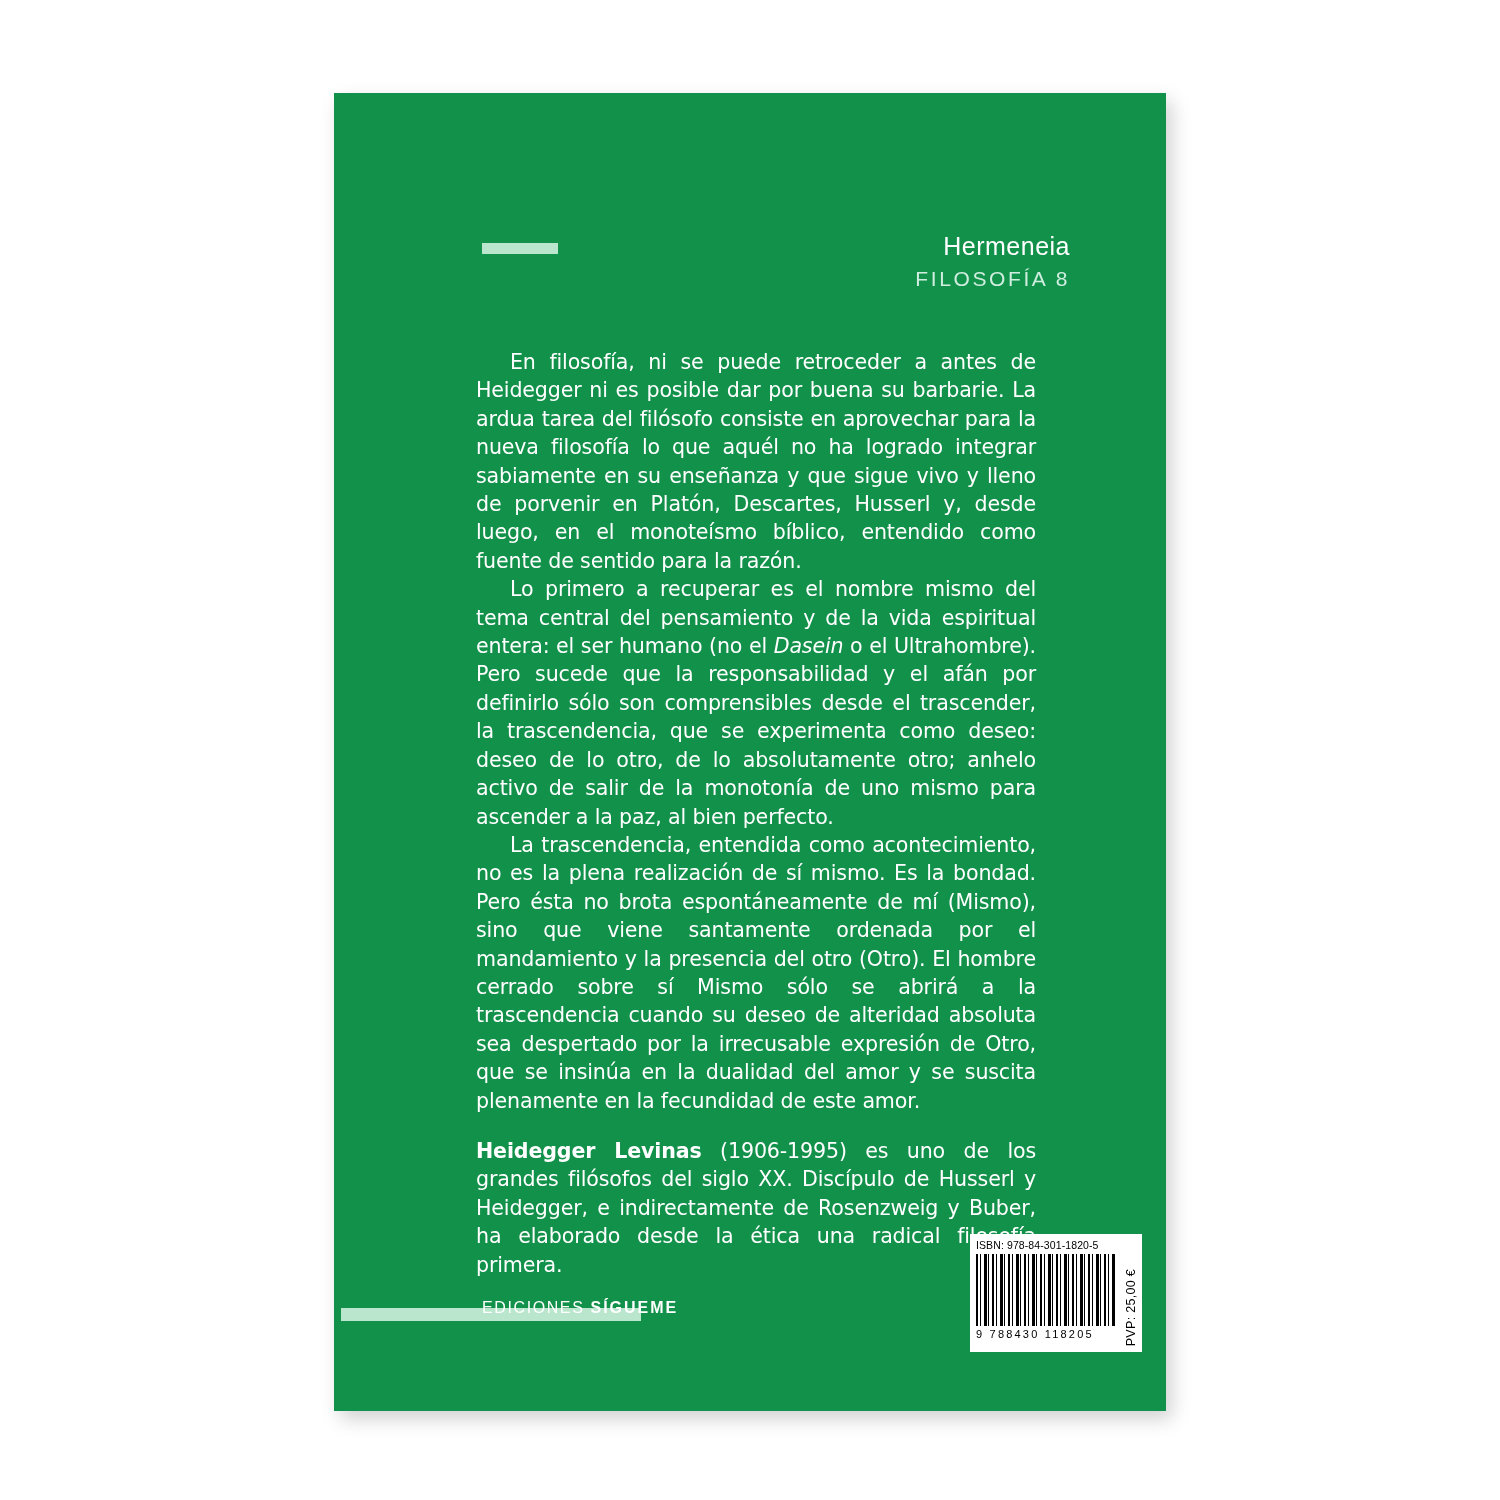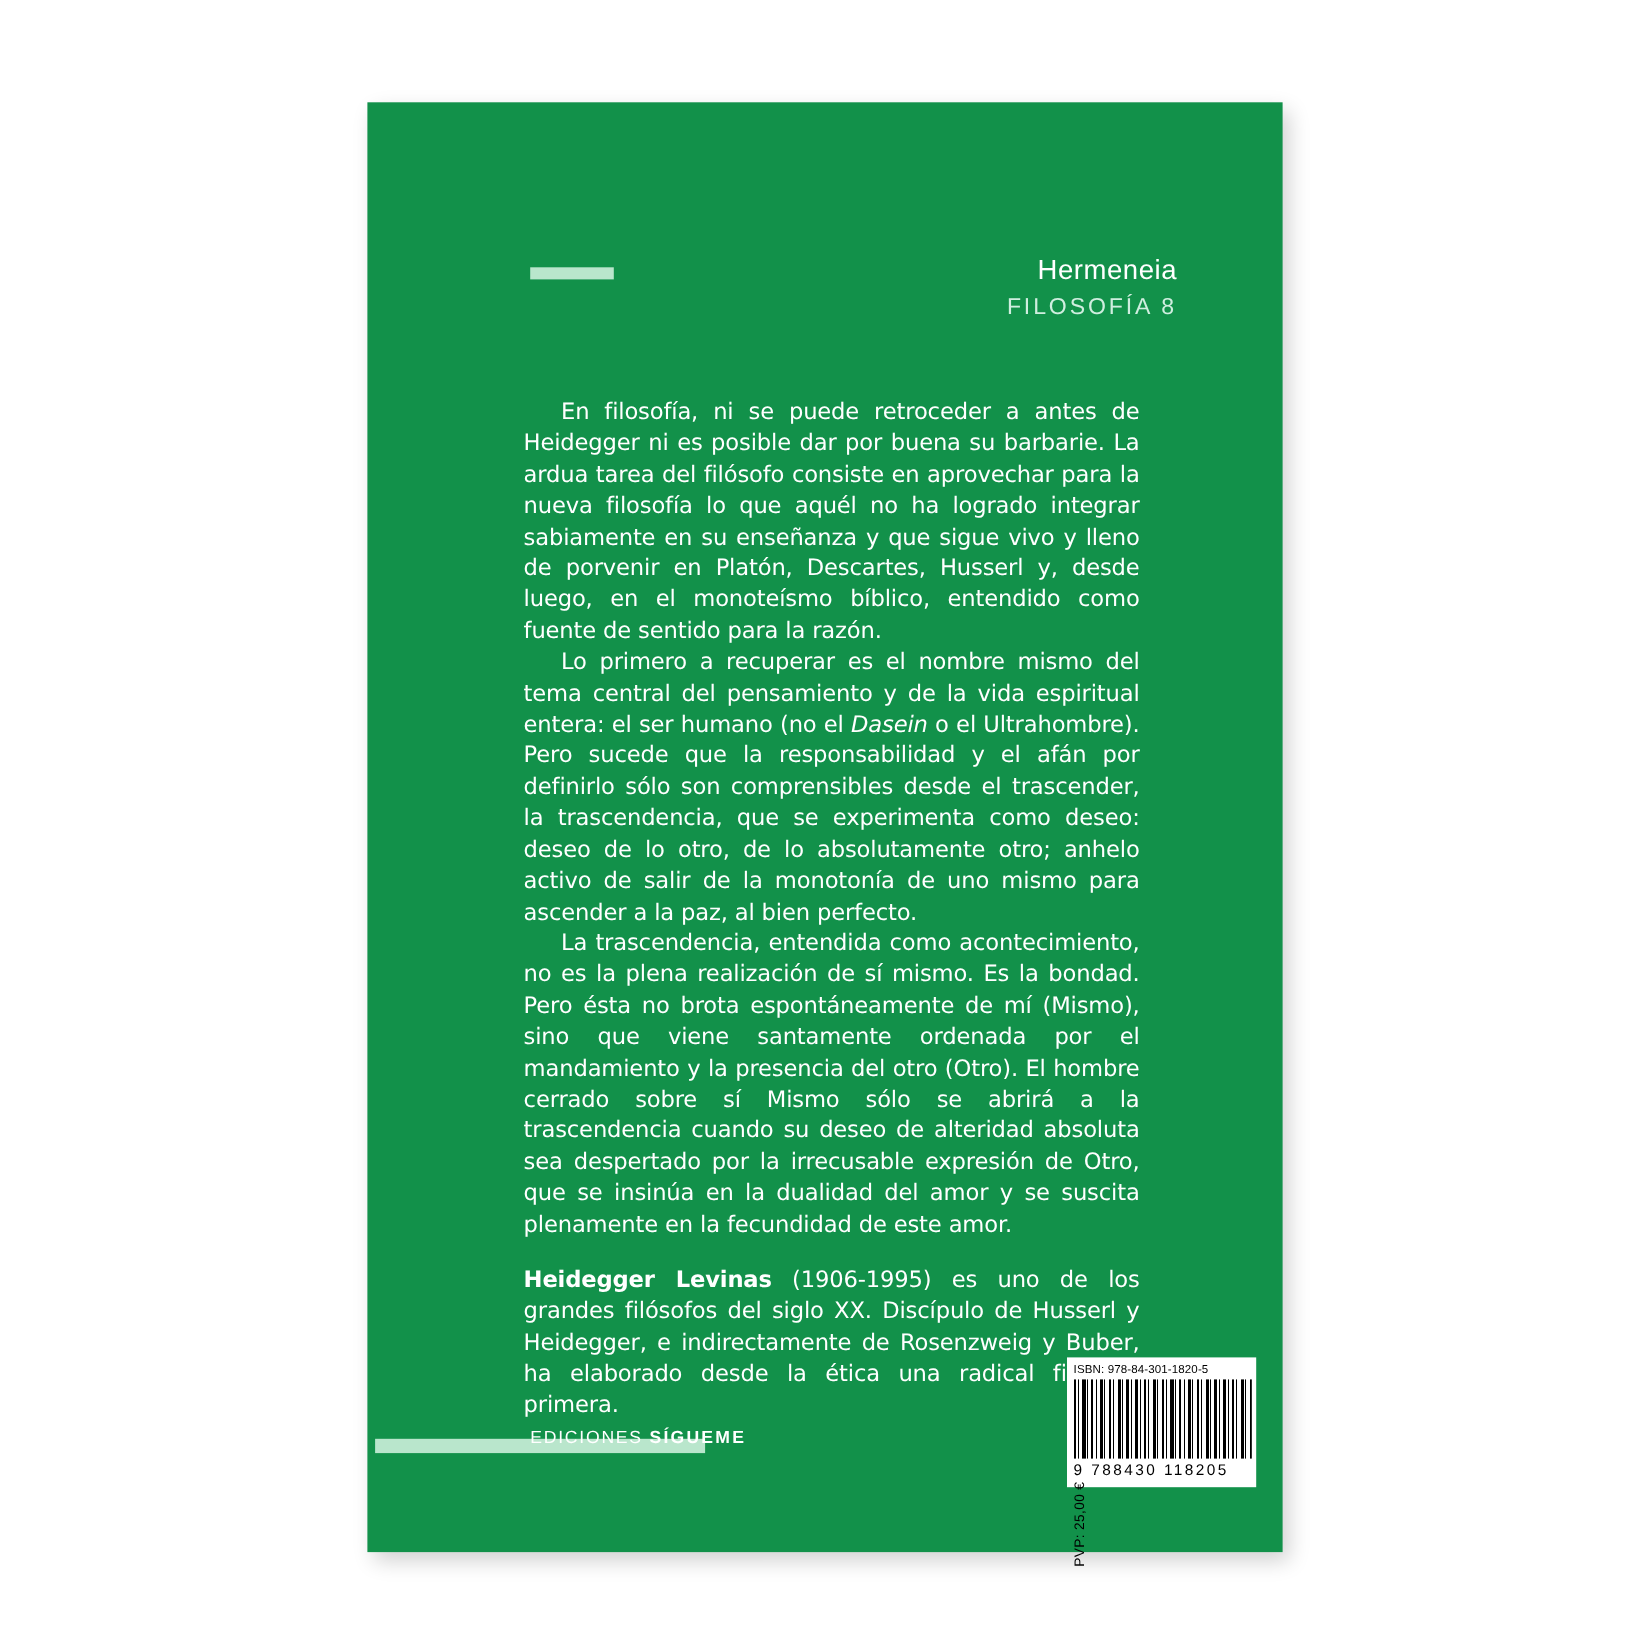--- a/index.html
+++ b/index.html
@@ -68,21 +68,21 @@
     width: 560px;
     color: #ffffff;
     font-size: 20.6px;
     line-height: 28.4px;
     text-align: justify;
     text-justify: inter-word;
     font-family: "DejaVu Sans", sans-serif;
     letter-spacing: -0.15px;
   }
   .blurb p {
-    margin: 12px 0 0 0;
+    margin: 0 0 0 0;
     text-indent: 34px;
   }
   .blurb p + p {
     margin-top: 0px;
   }
   .blurb p.author-note {
     margin-top: 22px;
     text-indent: 0;
   }
   .blurb em {
@@ -116,21 +116,20 @@
 
   
   .barcode-box {
     position: absolute;
     right: 24px;
     top: 1141px;
     width: 172px;
     height: 118px;
     background: #ffffff;
     display: flex;
-    flex-direction: column;
   }
   .barcode-inner {
     flex: 1 1 auto;
     padding: 5px 4px 3px 6px;
     display: flex;
     flex-direction: column;
   }
   .isbn-label {
     font-size: 10.5px;
     color: #000;
@@ -144,21 +143,21 @@
     width: 100%;
     background-image: repeating-linear-gradient(
       to right,
       #000 0px, #000 2px, #fff 2px, #fff 4px,
       #000 4px, #000 5px, #fff 5px, #fff 8px,
       #000 8px, #000 11px, #fff 11px, #fff 12px,
       #000 12px, #000 13px, #fff 13px, #fff 16px
     );
   }
   .barcode-digits {
-    font-size: 14px;
+    font-size: 11px;
     letter-spacing: 2.2px;
     color: #000;
     font-family: "Liberation Sans", sans-serif;
     margin-top: 2px;
     white-space: nowrap;
   }
   .price-vertical {
     width: 22px;
     display: flex;
     align-items: flex-end;

